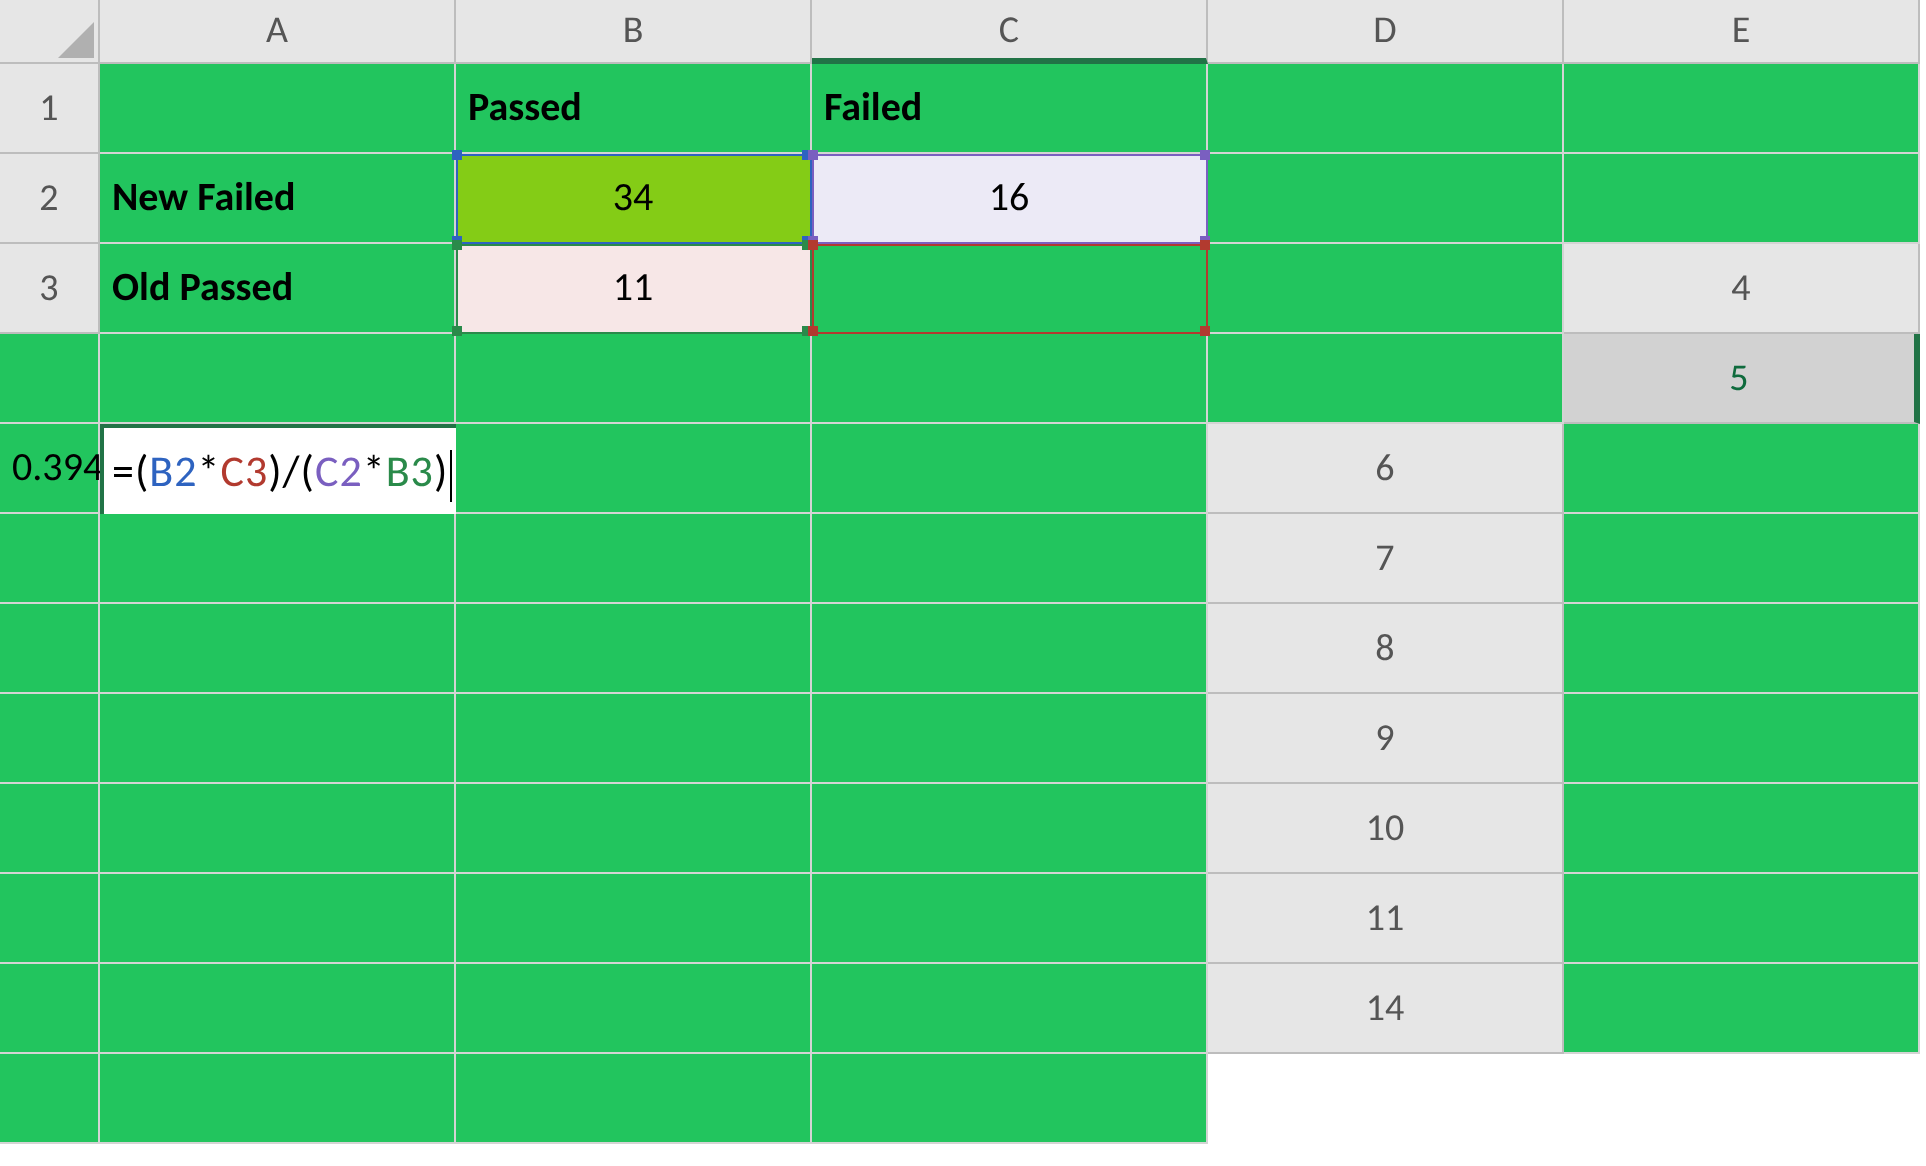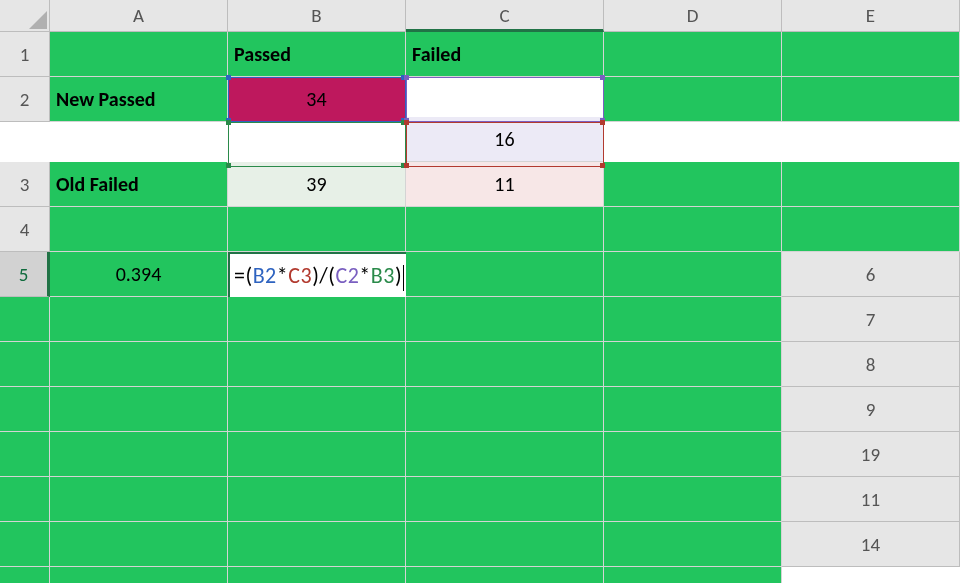--- a/index.html
+++ b/index.html
@@ -50,22 +50,22 @@
     line-height: 45px;
     padding: 0 6px;
     background: #22c55e;
     position: relative;
   }
   .bold { font-weight: bold; }
   .center { text-align: center; }
   .col-c-hdr { border-bottom: 3px solid #217346; }
   .row5-hdr { border-right: 3px solid #217346; background:#d2d2d2; color:#0f6b3d;}
   
-  .ref-b2 { background:#be185d; }
-  .ref-c2 { background:#eceaf6;margin-top:40px; }
+  .ref-b2 { background:#84cc16; }
+  .ref-c2 { background:#eceaf6; }
   .ref-b3 { background:#e7f0e7; }
   .ref-c3 { background:#f7e7e7; }
   
   .outline { position:absolute; pointer-events:none; }
   .formula-cell {
     padding: 0;
     overflow: visible;
   }
   .formula-box {
     position: absolute;
@@ -109,29 +109,28 @@
   <div class="hdr">E</div>
 
   <div class="rowhdr">1</div>
   <div class="cell"></div>
   <div class="cell bold">Passed</div>
   <div class="cell bold">Failed</div>
   <div class="cell"></div>
   <div class="cell"></div>
 
   <div class="rowhdr">2</div>
-  <div class="cell bold">New Passed</div>
+  <div class="cell bold">New Failed</div>
   <div class="cell center ref-b2">34</div>
   <div class="cell center ref-c2">16</div>
   <div class="cell"></div>
   <div class="cell"></div>
 
   <div class="rowhdr">3</div>
-  <div class="cell bold">Old Failed</div>
-  <div class="cell center ref-b3">39</div>
+  <div class="cell bold">Old Passed</div>
   <div class="cell center ref-c3">11</div>
   <div class="cell"></div>
   <div class="cell"></div>
 
   <div class="rowhdr">4</div>
   <div class="cell"></div>
   <div class="cell"></div>
   <div class="cell"></div>
   <div class="cell"></div>
   <div class="cell"></div>
@@ -167,21 +166,21 @@
   <div class="cell"></div>
   <div class="cell"></div>
 
   <div class="rowhdr">9</div>
   <div class="cell"></div>
   <div class="cell"></div>
   <div class="cell"></div>
   <div class="cell"></div>
   <div class="cell"></div>
 
-  <div class="rowhdr">19</div>
+  <div class="rowhdr">10</div>
   <div class="cell"></div>
   <div class="cell"></div>
   <div class="cell"></div>
   <div class="cell"></div>
   <div class="cell"></div>
 
   <div class="rowhdr">11</div>
   <div class="cell"></div>
   <div class="cell"></div>
   <div class="cell"></div>

